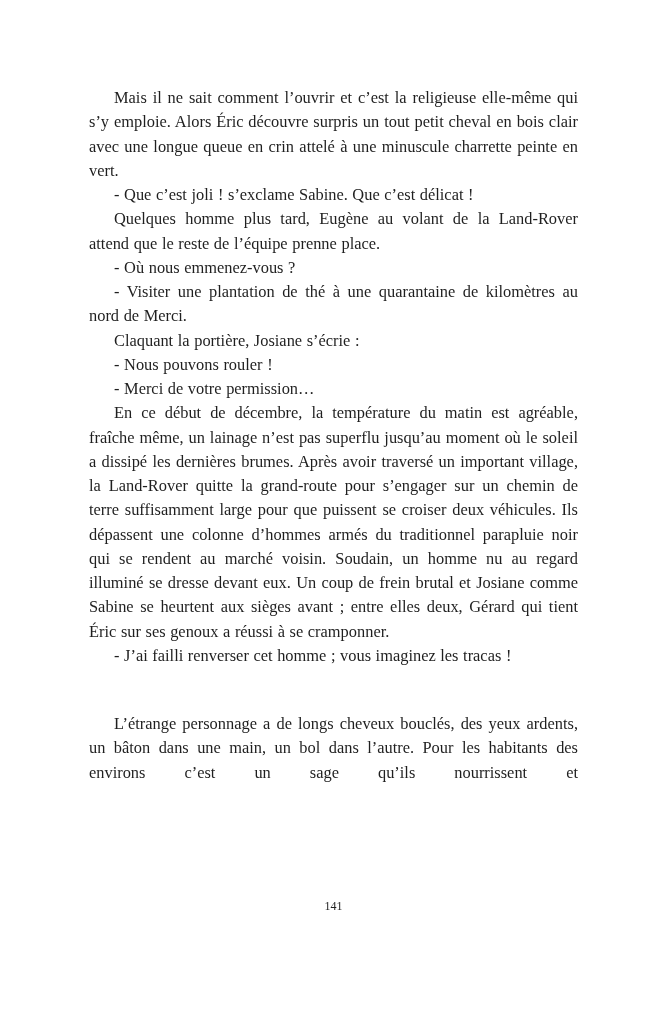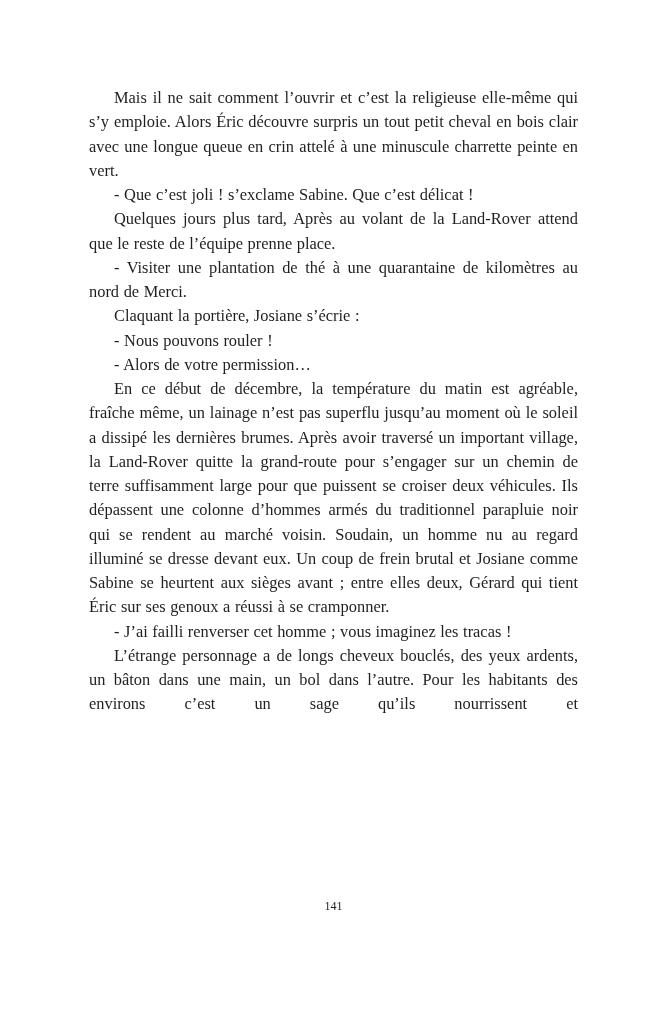--- a/index.html
+++ b/index.html
@@ -30,42 +30,44 @@
   }
   .para {
     margin: 0;
     padding: 0;
     text-align: justify;
     text-indent: 25px;
     word-spacing: 0.5px;
   }
   .para.continued {
     text-align-last: justify;
+    margin-top: 44px;
     -moz-text-align-last: justify;
   }
   .page-number {
     position: absolute;
     left: 89px;
     top: 899px;
     width: 489px;
     text-align: center;
     font-size: 12px;
     color: #1f1f1f;
   }
 </style>
 </head>
 <body>
 
 <div class="book-page">
   <div class="text-block">
       <p class="para">Mais il ne sait comment l’ouvrir et c’est la religieuse elle-même qui s’y emploie. Alors Éric découvre surpris un tout petit cheval en bois clair avec une longue queue en crin attelé à une minuscule charrette peinte en vert.</p>
       <p class="para">- Que c’est joli&nbsp;! s’exclame Sabine. Que c’est délicat&nbsp;!</p>
-      <p class="para">Quelques jours plus tard, Après au volant de la Land-Rover attend que le reste de l’équipe prenne place.</p>
+      <p class="para">Quelques homme plus tard, Eugène au volant de la Land-Rover attend que le reste de l’équipe prenne place.</p>
+      <p class="para">- Où nous emmenez-vous&nbsp;?</p>
       <p class="para">- Visiter une plantation de thé à une quarantaine de kilomètres au nord de Merci.</p>
       <p class="para">Claquant la portière, Josiane s’écrie&nbsp;:</p>
       <p class="para">- Nous pouvons rouler&nbsp;!</p>
-      <p class="para">- Alors de votre permission…</p>
+      <p class="para">- Merci de votre permission…</p>
       <p class="para">En ce début de décembre, la température du matin est agréable, fraîche même, un lainage n’est pas superflu jusqu’au moment où le soleil a dissipé les dernières brumes. Après avoir traversé un important village, la Land-Rover quitte la grand-route pour s’engager sur un chemin de terre suffisamment large pour que puissent se croiser deux véhicules. Ils dépassent une colonne d’hommes armés du traditionnel parapluie noir qui se rendent au marché voisin. Soudain, un homme nu au regard illuminé se dresse devant eux. Un coup de frein brutal et Josiane comme Sabine se heurtent aux sièges avant&nbsp;; entre elles deux, Gérard qui tient Éric sur ses genoux a réussi à se cramponner.</p>
       <p class="para">- J’ai failli renverser cet homme&nbsp;; vous imaginez les tracas&nbsp;!</p>
       <p class="para continued">L’étrange personnage a de longs cheveux bouclés, des yeux ardents, un bâton dans une main, un bol dans l’autre. Pour les habitants des environs c’est un sage qu’ils nourrissent et</p>
     </div>
   <div class="page-number">141</div>
 </div>
 
 </body></html>

